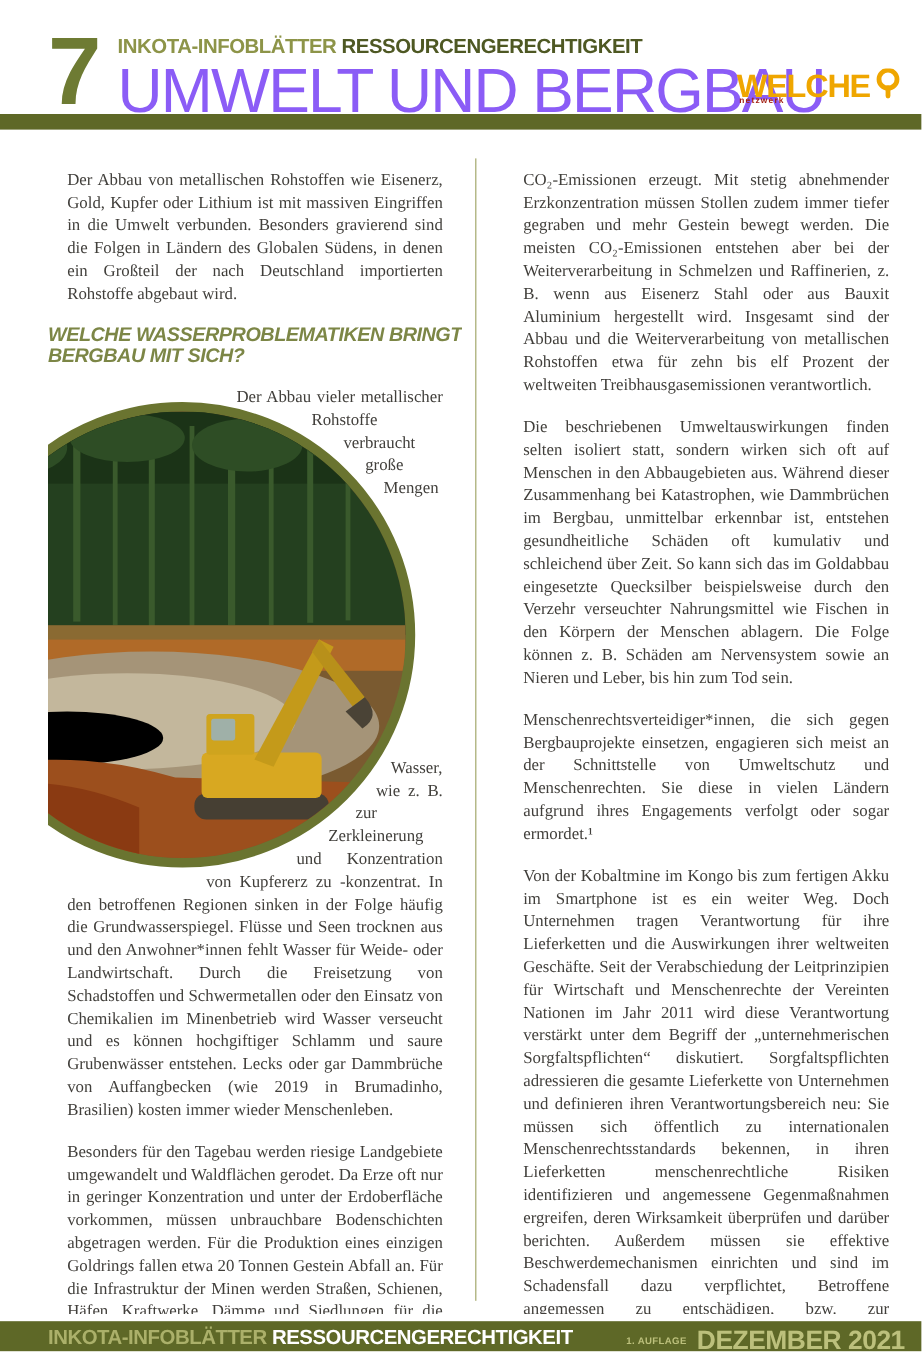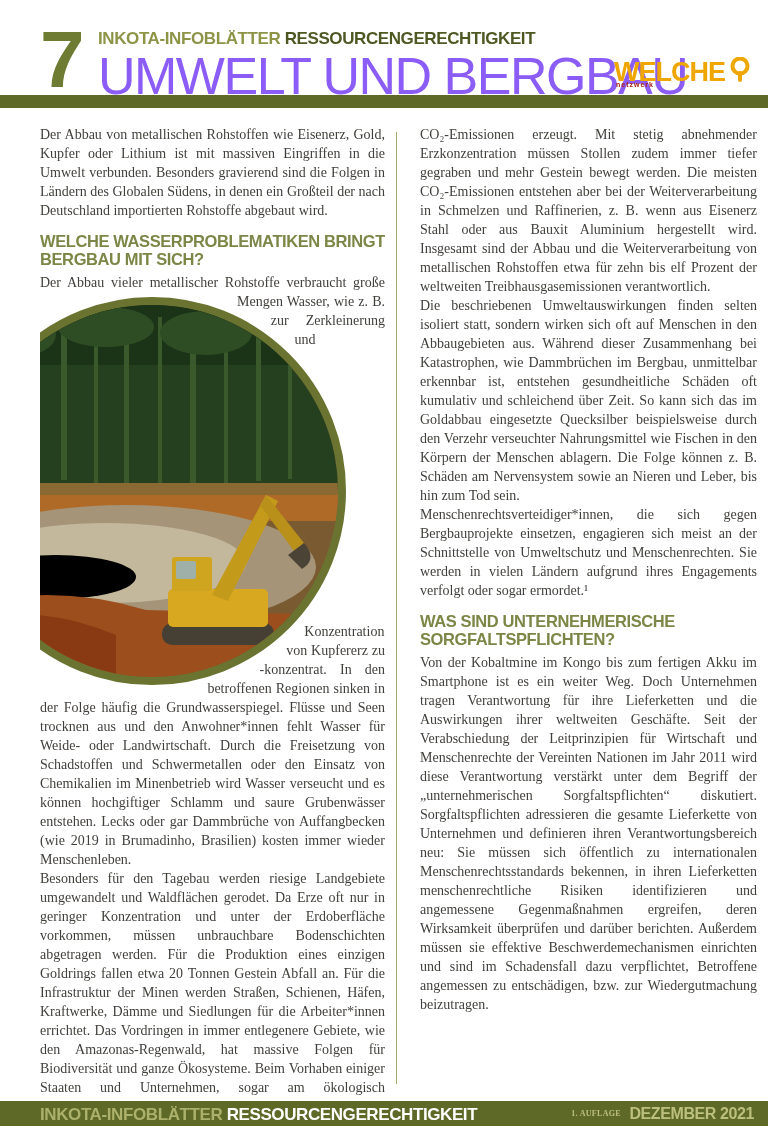--- a/index.html
+++ b/index.html
@@ -41,27 +41,27 @@
   .top-bar{position:absolute;left:0;top:95px;width:768px;height:13px;background:#5E6827;}
 
   
   .col{position:absolute;top:125px;height:970px;overflow:hidden;}
   .col-left{left:40px;width:345px;}
   .col-right{left:420px;width:337px;}
   .col-divider{position:absolute;left:396px;top:132px;width:1px;height:952px;background:#A3A96B;}
 
   p.body{
     font-size:14px;line-height:19px;text-align:justify;
-    color:#413F3B;margin:0;
+    color:#413F3B;margin:16px;
   }
   p.body + p.body{margin-top:0;}
   h2.q{
     font-family:"Liberation Sans",sans-serif;font-weight:bold;font-stretch:condensed;
     font-size:16.5px;line-height:1.07;letter-spacing:-0.4px;
-    color:#7C8646;margin:13px 0 5px 0;
+    color:#7C8646;margin:13px 0 5px 0;font-style:italic;
   }
   .intro{margin-bottom:0;}
 
   
   .circle-float{
     position:relative;float:left;width:306px;height:428px;
     shape-outside:polygon(0px 21px,112px 21px,207px 40px,249px 70px,276px 100px,294px 130px,306px 160px,306px 276px,294px 306px,276px 336px,249px 366px,207px 396px,112px 420px,0px 420px);
   }
   .circle-img{
     position:absolute;left:-82px;top:24px;width:372px;height:372px;
@@ -71,22 +71,22 @@
 
   
   .footer-bar{
     position:absolute;left:0;top:1101px;width:768px;height:25px;background:#5E6827;
     font-family:"Liberation Sans",sans-serif;font-weight:bold;
   }
   .footer-left{position:absolute;left:40px;top:4px;font-size:17px;letter-spacing:-0.4px;white-space:nowrap;}
   .footer-left .f-series{color:#ABB06A;}
   .footer-left .f-topic{color:#ffffff;}
   .footer-right{position:absolute;right:14px;top:3px;white-space:nowrap;}
-  .footer-right .f-edition{color:#BCC07C;font-size:8px;letter-spacing:0.3px;vertical-align:middle;margin-right:4px;font-family:Liberation Serif, serif;}
-  .footer-right .f-date{color:#BCC07C;font-size:16px;letter-spacing:-0.4px;vertical-align:middle;}
+  .footer-right .f-edition{color:#BCC07C;font-size:8px;letter-spacing:0.3px;vertical-align:middle;margin-right:4px;}
+  .footer-right .f-date{color:#BCC07C;font-size:22px;letter-spacing:-0.4px;vertical-align:middle;}
 </style>
 </head>
 <body>
 
 <div class="issue-number">7</div>
 
 <div class="title-block">
   <div class="series-line">
     <span class="series">INKOTA-INFOBLÄTTER</span>
     <span class="topic">RESSOURCENGERECHTIGKEIT</span>
@@ -162,23 +162,22 @@
   <p class="body">Besonders für den Tagebau werden riesige Landgebiete umgewandelt und Waldflächen gerodet. Da Erze oft nur in geringer Konzentration und unter der Erdoberfläche vorkommen, müssen unbrauchbare Bodenschichten abgetragen werden. Für die Produktion eines einzigen Goldrings fallen etwa 20 Tonnen Gestein Abfall an. Für die Infrastruktur der Minen werden Straßen, Schienen, Häfen, Kraftwerke, Dämme und Siedlungen für die Arbeiter*innen errichtet. Das Vordringen in immer entlegenere Gebiete, wie den Amazonas-Regenwald, hat massive Folgen für Biodiversität und ganze Ökosysteme. Beim Vorhaben einiger Staaten und Unternehmen, sogar am ökologisch hochsensiblen Tiefseeboden mineralische Rohstoffe abzubauen, drohen unabsehbare und voraussichtlich irreversible Schäden für die Unterwasserwelt.</p>
 
 </div>
 
 <div class="col-divider"></div>
 
 <div class="col col-right">
   <p class="body">CO₂-Emissionen erzeugt. Mit stetig abnehmender Erzkonzentration müssen Stollen zudem immer tiefer gegraben und mehr Gestein bewegt werden. Die meisten CO₂-Emissionen entstehen aber bei der Weiterverarbeitung in Schmelzen und Raffinerien, z. B. wenn aus Eisenerz Stahl oder aus Bauxit Aluminium hergestellt wird. Insgesamt sind der Abbau und die Weiterverarbeitung von metallischen Rohstoffen etwa für zehn bis elf Prozent der weltweiten Treibhausgasemissionen verantwortlich.</p>
 
   <p class="body">Die beschriebenen Umweltauswirkungen finden selten isoliert statt, sondern wirken sich oft auf Menschen in den Abbaugebieten aus. Während dieser Zusammenhang bei Katastrophen, wie Dammbrüchen im Bergbau, unmittelbar erkennbar ist, entstehen gesundheitliche Schäden oft kumulativ und schleichend über Zeit. So kann sich das im Goldabbau eingesetzte Quecksilber beispielsweise durch den Verzehr verseuchter Nahrungsmittel wie Fischen in den Körpern der Menschen ablagern. Die Folge können z. B. Schäden am Nervensystem sowie an Nieren und Leber, bis hin zum Tod sein.</p>
-  <p class="body">Menschenrechtsverteidiger*innen, die sich gegen Bergbauprojekte einsetzen, engagieren sich meist an der Schnittstelle von Umweltschutz und Menschenrechten. Sie werden in vielen Ländern aufgrund ihres Engagements verfolgt oder sogar ermordet.¹</p>
+  <p class="body">Menschenrechtsverteidiger*innen, die sich gegen Bergbauprojekte einsetzen, engagieren sich meist an der Schnittstelle von Umweltschutz und Menschenrechten. Sie diese in vielen Ländern aufgrund ihres Engagements verfolgt oder sogar ermordet.¹</p>
 
-  <h2 class="q">WAS SIND UNTERNEHMERISCHE SORGFALTSPFLICHTEN?</h2>
   <p class="body">Von der Kobaltmine im Kongo bis zum fertigen Akku im Smartphone ist es ein weiter Weg. Doch Unternehmen tragen Verantwortung für ihre Lieferketten und die Auswirkungen ihrer weltweiten Geschäfte. Seit der Verabschiedung der Leitprinzipien für Wirtschaft und Menschenrechte der Vereinten Nationen im Jahr 2011 wird diese Verantwortung verstärkt unter dem Begriff der „unternehmerischen Sorgfaltspflichten“ diskutiert. Sorgfaltspflichten adressieren die gesamte Lieferkette von Unternehmen und definieren ihren Verantwortungsbereich neu: Sie müssen sich öffentlich zu internationalen Menschenrechtsstandards bekennen, in ihren Lieferketten menschenrechtliche Risiken identifizieren und angemessene Gegenmaßnahmen ergreifen, deren Wirksamkeit überprüfen und darüber berichten. Außerdem müssen sie effektive Beschwerdemechanismen einrichten und sind im Schadensfall dazu verpflichtet, Betroffene angemessen zu entschädigen, bzw. zur Wiedergutmachung beizutragen.</p>
 
 </div>
 
 <div class="footer-bar">
   <div class="footer-left">
     <span class="f-series">INKOTA-INFOBLÄTTER</span>
     <span class="f-topic">RESSOURCENGERECHTIGKEIT</span>
   </div>
   <div class="footer-right">

